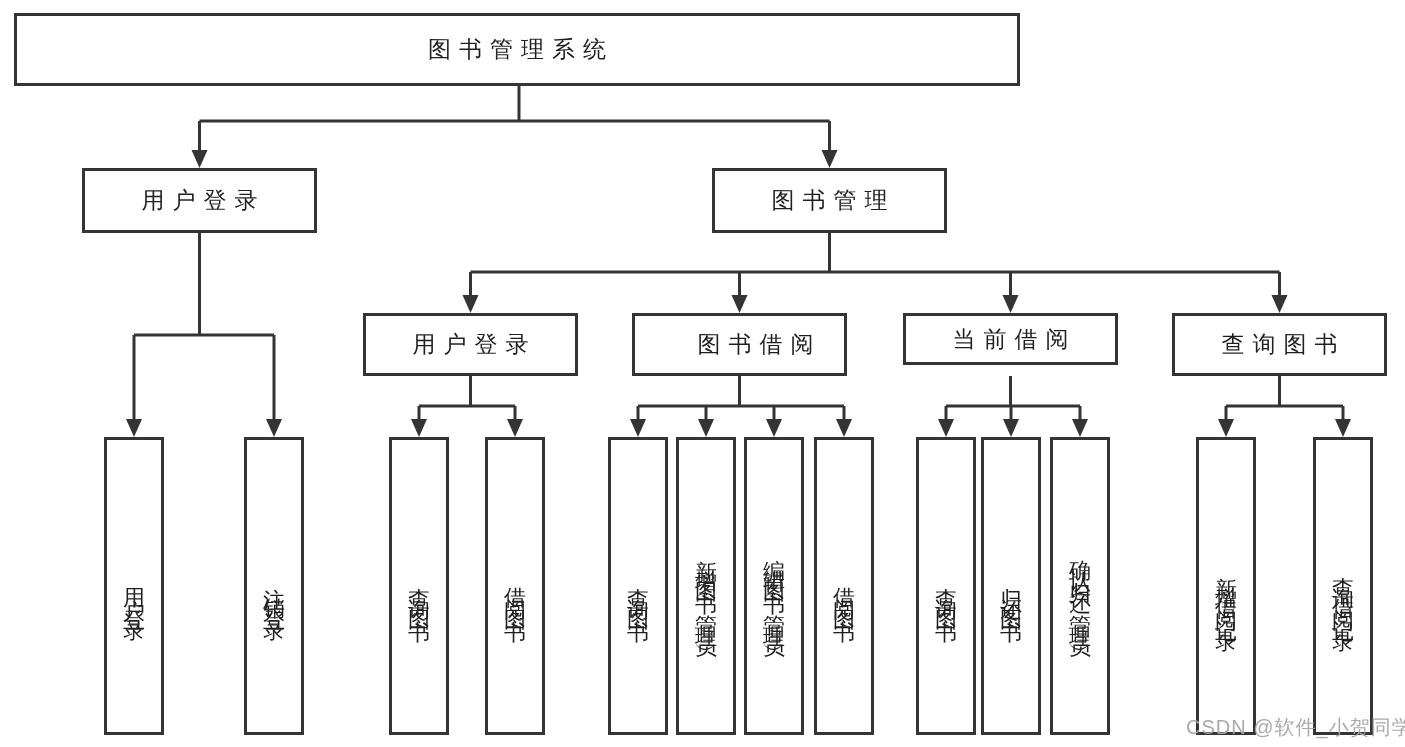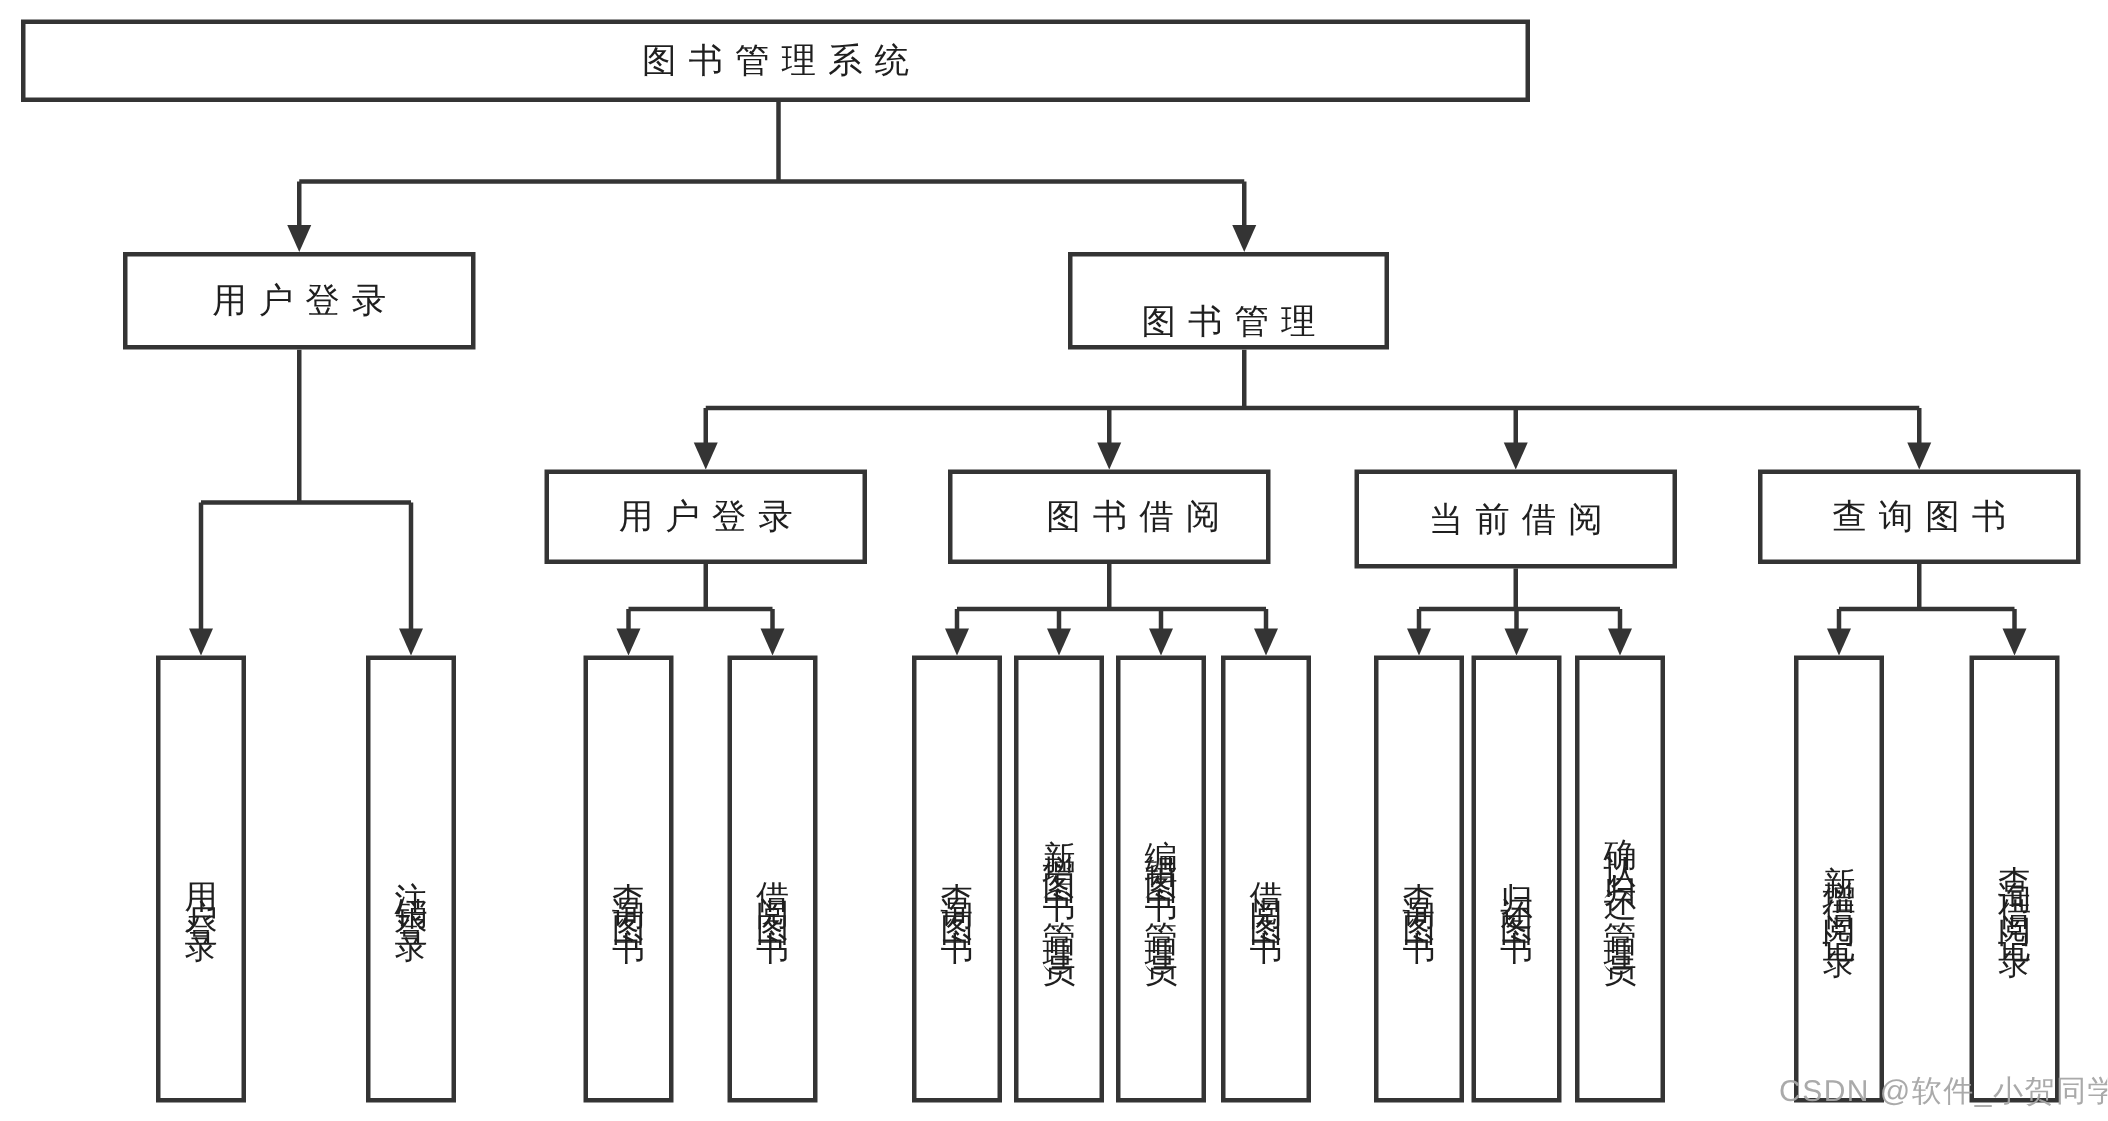--- a/index.html
+++ b/index.html
@@ -127,38 +127,38 @@
       <polygon points="766,419 782,419 774,437"></polygon>
       <polygon points="836,419 852,419 844,437"></polygon>
       <polygon points="938,419 954,419 946,437"></polygon>
       <polygon points="1003,419 1019,419 1011,437"></polygon>
       <polygon points="1072,419 1088,419 1080,437"></polygon>
       <polygon points="1218,419 1234,419 1226,437"></polygon>
       <polygon points="1335,419 1351,419 1343,437"></polygon>
     </g>
   </svg>
 
-  <div class="box h-box" style="left:14px; top:13px; width:1006px; height:55px;">
+  <div class="box h-box" style="left:14px; top:13px; width:1006px; height:73px;">
     <span class="lbl">图书管理系统</span>
   </div>
 
   <div class="box h-box" style="left:82px; top:168px; width:235px; height:65px;">
     <span class="lbl">用户登录</span>
   </div>
-  <div class="box h-box" style="left:712px; top:168px; width:214px; height:65px;align-items:flex-end;">
+  <div class="box h-box" style="left:712px; top:168px; width:235px; height:65px;">
     <span class="lbl">图书管理</span>
   </div>
 
   <div class="box h-box" style="left:363px; top:313px; width:215px; height:63px;">
     <span class="lbl">用户登录</span>
   </div>
   <div class="box h-box" style="left:632px; top:313px; width:215px; height:63px;padding-left:32px;">
     <span class="lbl">图书借阅</span>
   </div>
-  <div class="box h-box" style="left:903px; top:313px; width:215px; height:66px;">
+  <div class="box h-box" style="left:903px; top:313px; width:215px; height:52px;">
     <span class="lbl">当前借阅</span>
   </div>
   <div class="box h-box" style="left:1172px; top:313px; width:215px; height:63px;">
     <span class="lbl">查询图书</span>
   </div>
 
   <div class="box v-box" style="left:104px; top:437px; width:60px; height:298px;">
     <span class="lbl">用户登录</span>
   </div>
   <div class="box v-box" style="left:244px; top:437px; width:60px; height:298px;">

